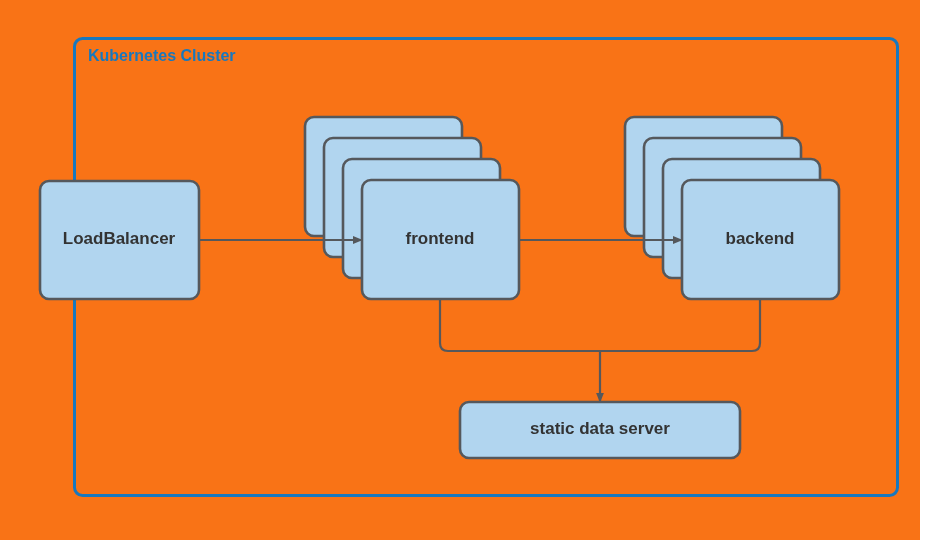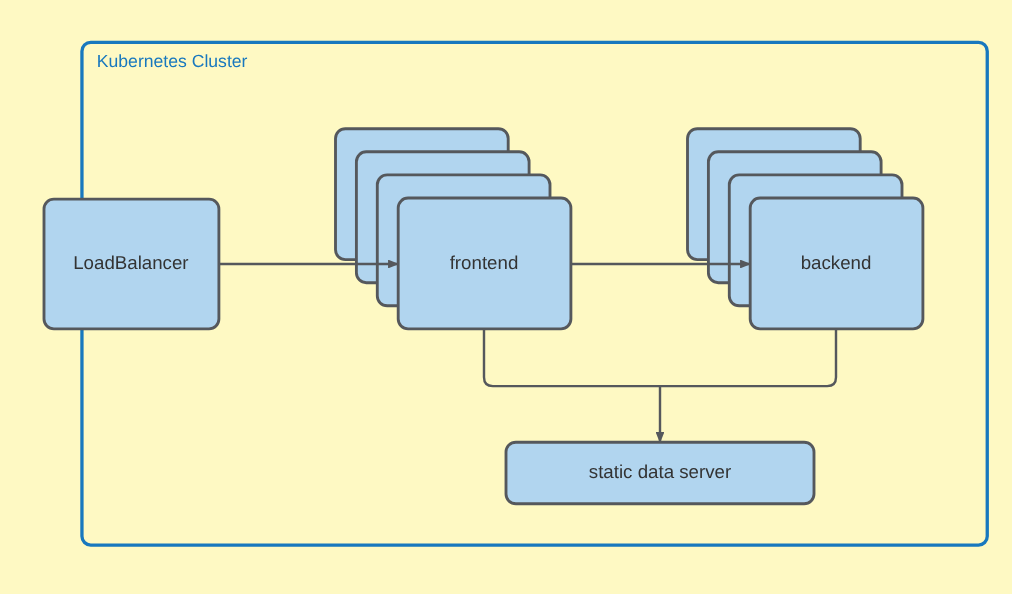--- a/index.html
+++ b/index.html
@@ -10,21 +10,22 @@
   body {
     width: 940px;
     height: 540px;
     font-family: "Liberation Sans", sans-serif;
     overflow: hidden;
   }
   #canvas {
     position: relative;
     width: 920px;
     height: 540px;
-    background: #fef9c3;
+    background: #f97316;
+    font-weight: bold;
   }
   #diagram-svg {
     position: absolute;
     left: 0;
     top: 0;
     width: 940px;
     height: 540px;
     display: block;
   }
   .node-label {

